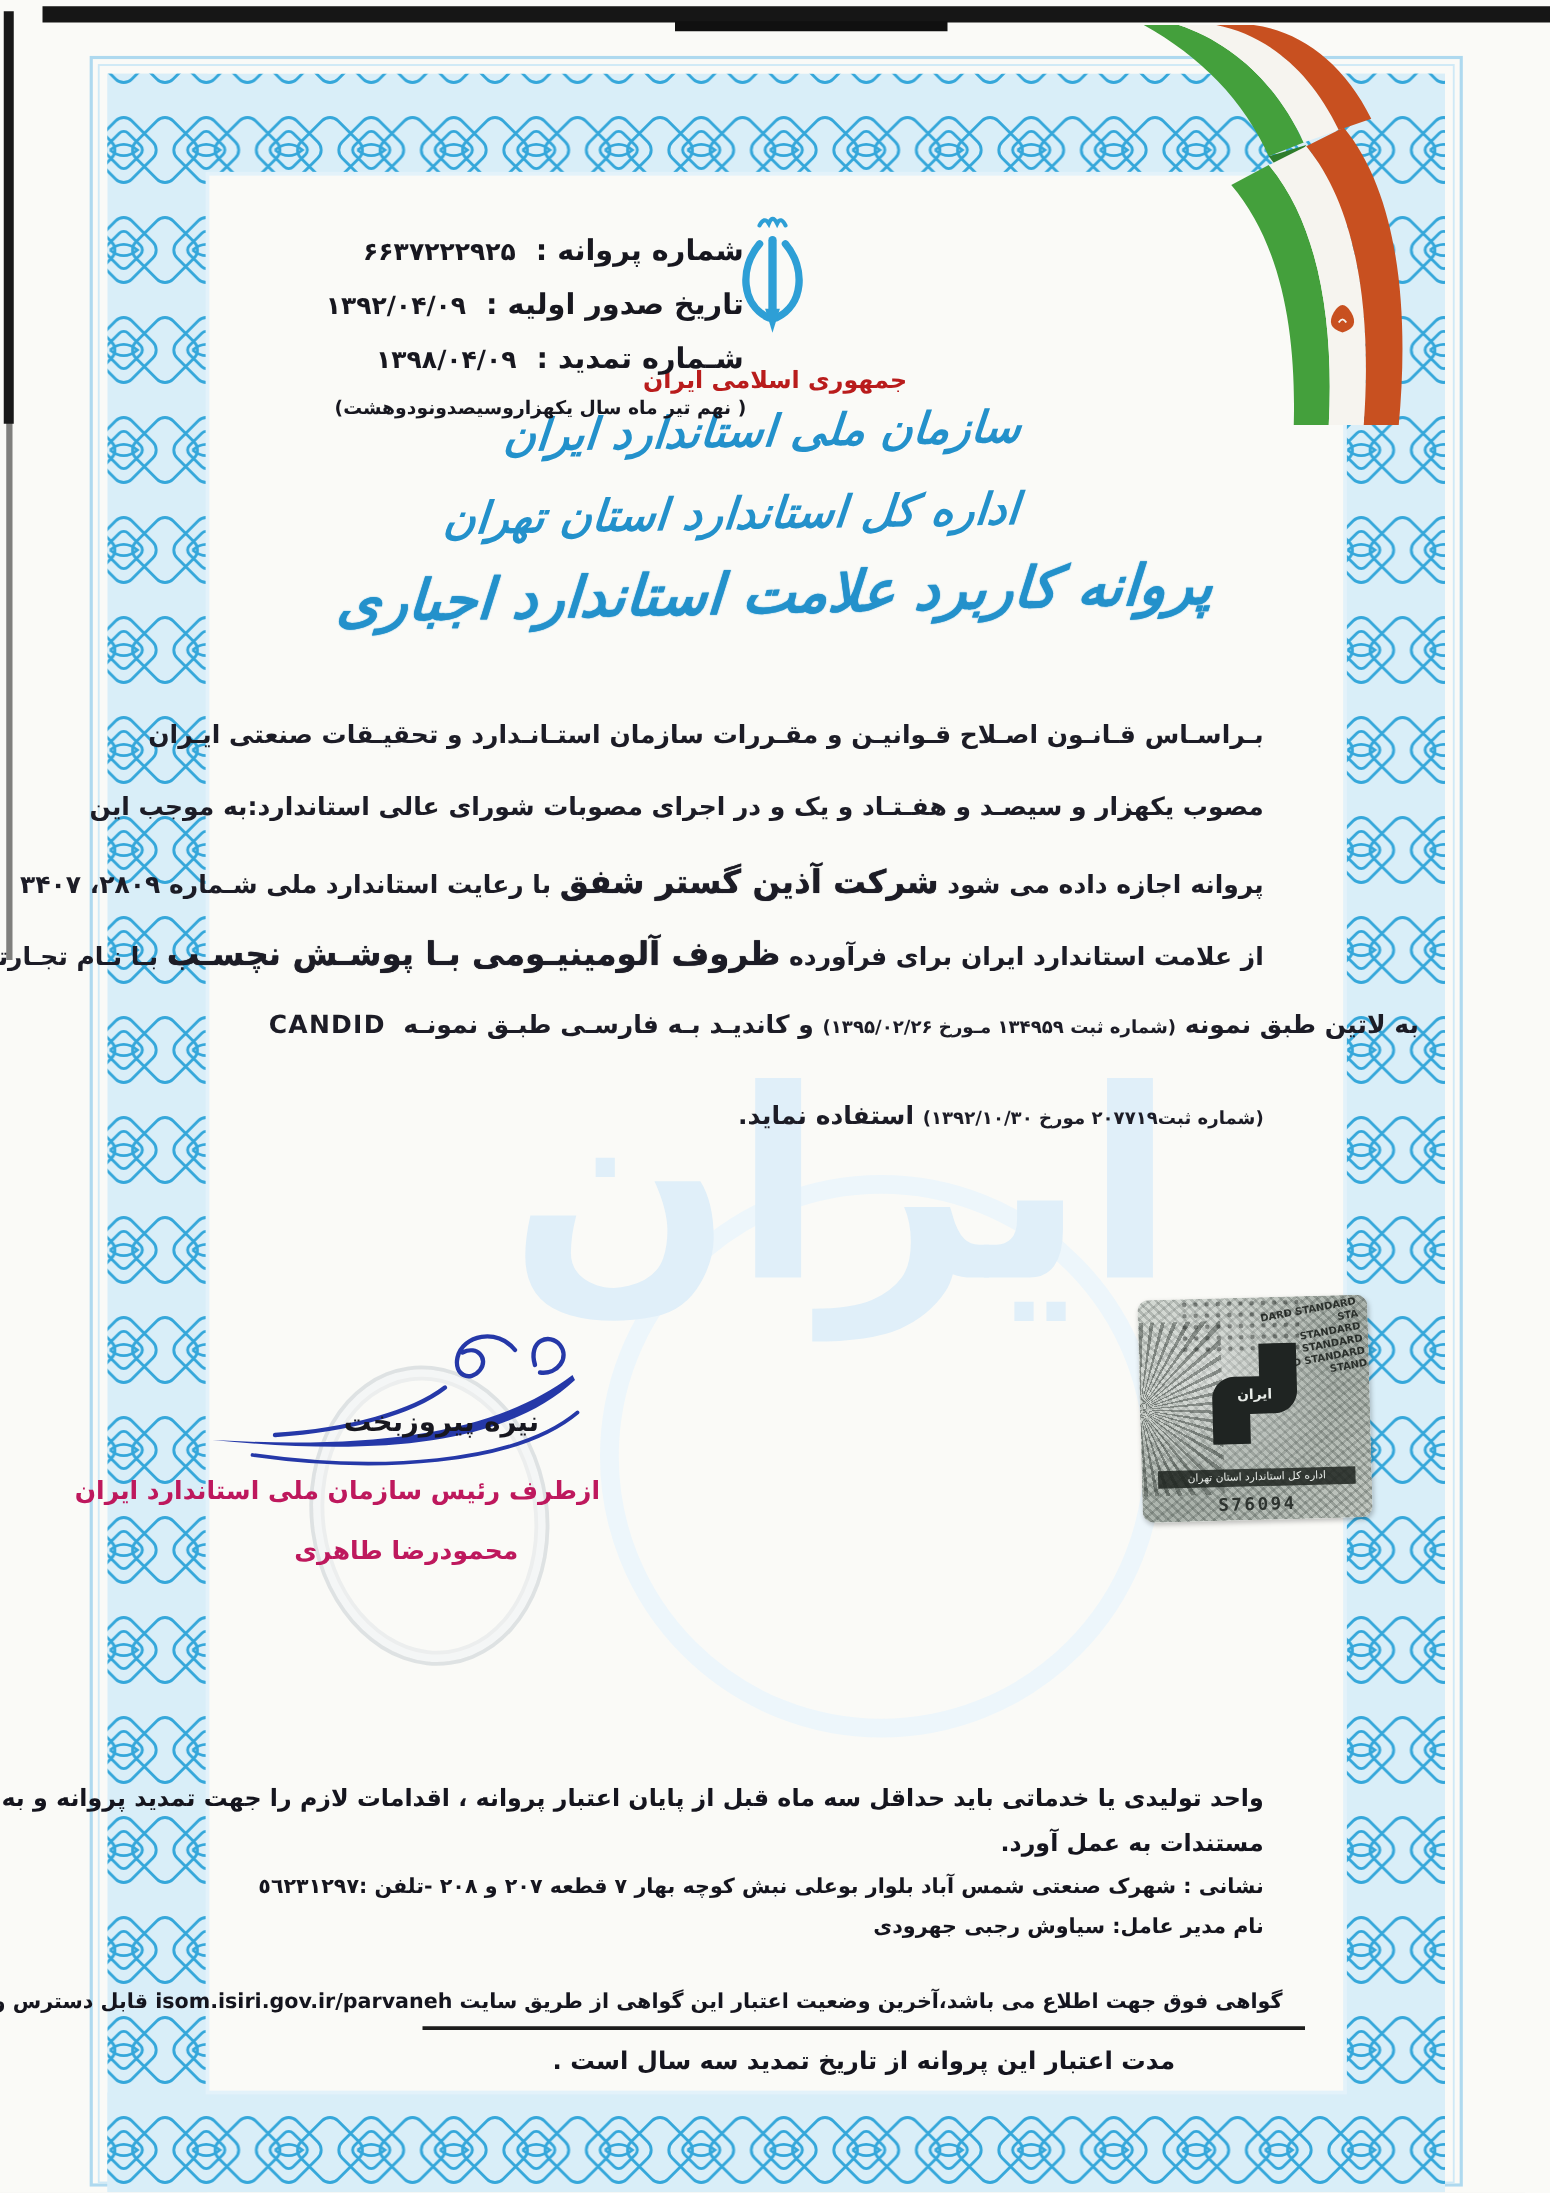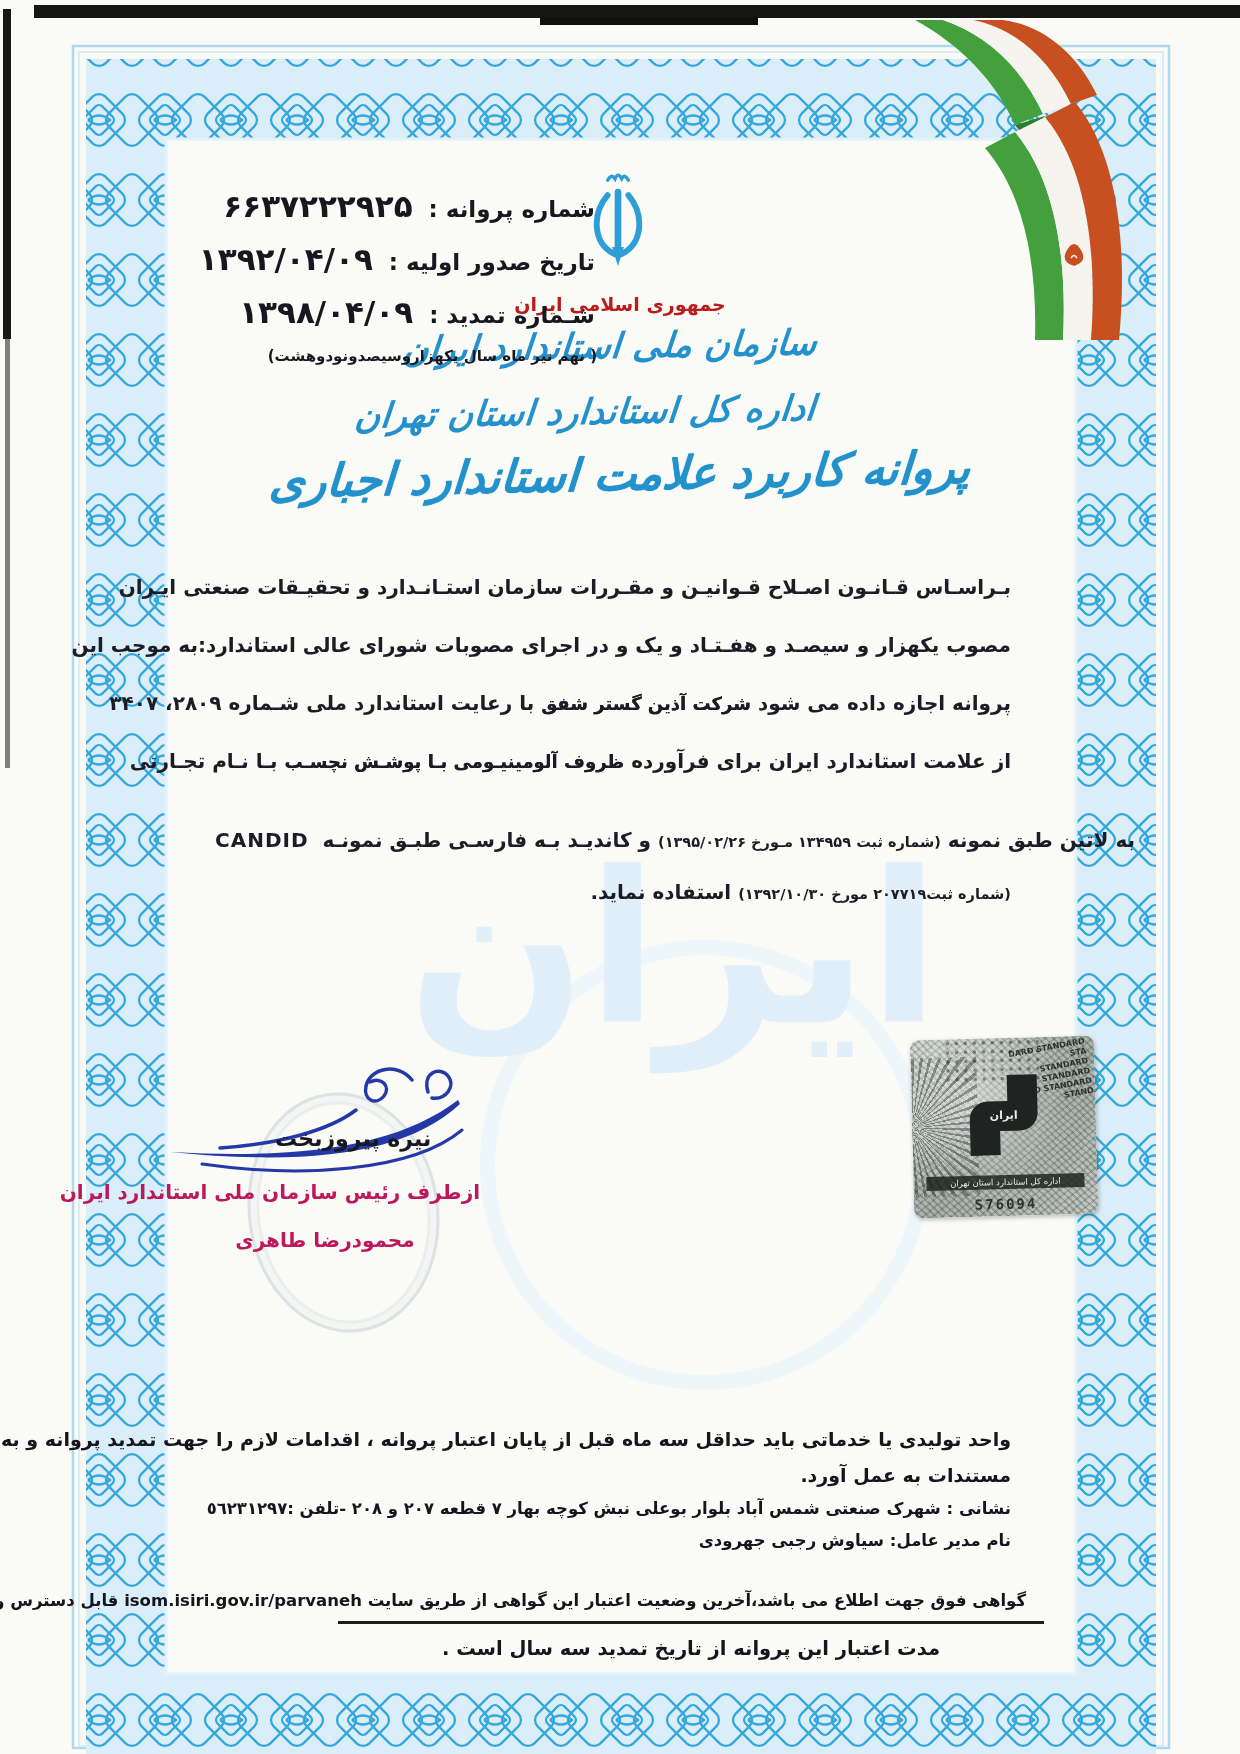--- a/index.html
+++ b/index.html
@@ -36,32 +36,32 @@
   .org{left:230px;top:326px;font-size:35px;}
   .office{left:205px;top:392px;font-size:35px;}
   .title{position:absolute;left:170px;top:448px;width:900px;text-align:center;color:#2391cb;
          font-size:45px;font-weight:bold;font-style:italic;z-index:3;
          transform:skewX(-5deg) rotate(-1.2deg);text-shadow:0 0 1px #2391cb;}
 
   
   .info{position:absolute;left:195px;top:188px;width:400px;direction:rtl;text-align:right;z-index:3;
         color:#17171f;font-weight:bold;}
   .info .row{font-size:23px;white-space:nowrap;margin-bottom:17px;}
-  .info .val{margin-inline-start:8px;font-size:31px;margin-top:44px;}
+  .info .val{margin-inline-start:8px;font-size:20px;margin-top:44px;}
   .info .words{font-size:15px;white-space:nowrap;padding-left:0;margin-right:-80px;text-align:right;
                transform:translateX(-78px);}
 
   
   .bodytxt{position:absolute;left:215px;width:796px;direction:rtl;text-align:right;z-index:3;
            color:#1c1c26;font-weight:bold;font-size:20px;white-space:nowrap;}
   .just{text-align:justify;text-align-last:justify;}
-  .l5{display:flex;justify-content:space-between;align-items:baseline;white-space:nowrap;direction:ltr;margin-top:21px;}
+  .l5{display:flex;justify-content:space-between;align-items:baseline;white-space:nowrap;direction:ltr;}
   .l5 .lat{font-size:20px;letter-spacing:1px;color:#1c1c26;}
   .l5 .rtlpart{direction:rtl;flex:1;text-align:justify;text-align-last:justify;margin-left:14px;}
-  .xb{font-size:18px;text-shadow:0 0 .6px #1c1c26;}
+  .xb{font-size:26px;text-shadow:0 0 .6px #1c1c26;}
   .sm{font-size:14.5px;}
   .l6{padding-left:0;text-align:right;padding-right:220px;}
 
   
   .sig-svg{position:absolute;left:160px;top:1058px;z-index:3;}
   .signer{position:absolute;left:275px;top:1126px;width:195px;text-align:left;direction:rtl;
           font-size:22px;font-weight:bold;color:#17171f;z-index:4;white-space:nowrap;}
   .behalf{position:absolute;left:210px;top:1180px;width:270px;text-align:center;direction:rtl;
           font-size:20px;font-weight:bold;color:#be185d;z-index:3;white-space:nowrap;}
   .deputy{position:absolute;left:215px;top:1228px;width:220px;text-align:center;direction:rtl;

